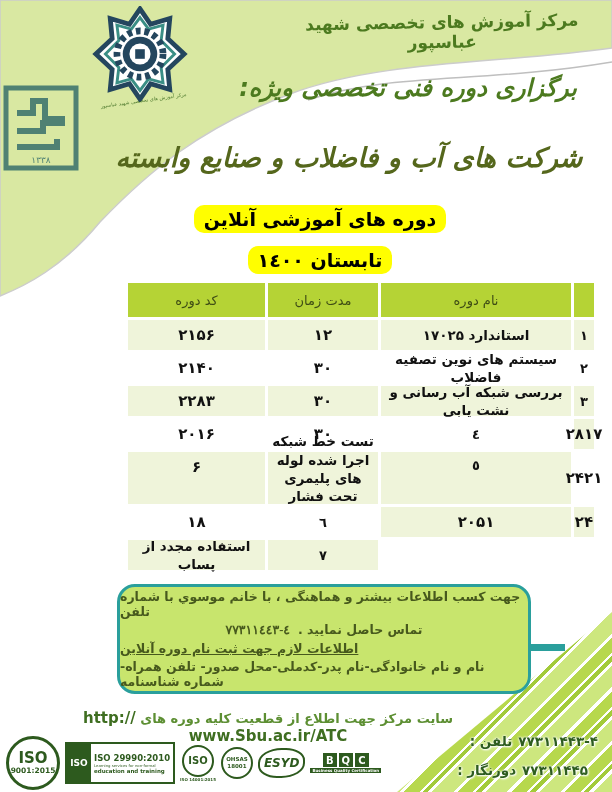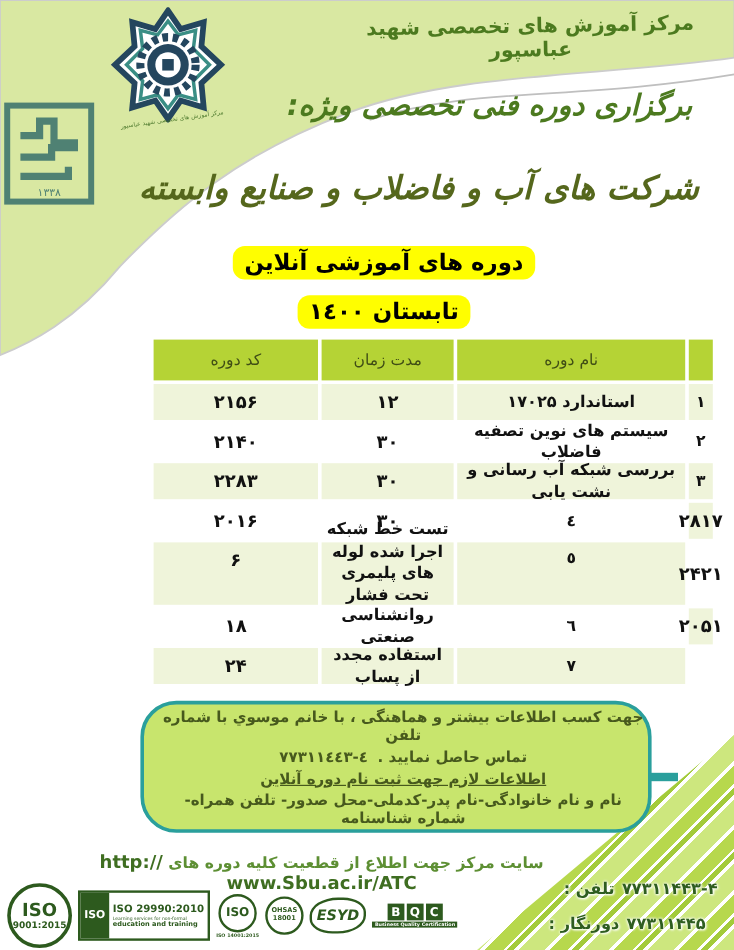--- a/index.html
+++ b/index.html
@@ -34,26 +34,26 @@
   .cell{display:flex;align-items:center;justify-content:center;text-align:center;direction:rtl;}
   .hcell{background:#b5d335;color:#3f4d15;font-size:13px;}
   .r-odd{background:#eff4da;}
   .r-even{background:#ffffff;}
   .c-name{font-size:13.5px;font-weight:bold;color:#111;line-height:1.35;padding:0 3px;}
   .c-numr{font-size:13px;font-weight:bold;color:#111;}
   .c-digit{font-size:15px;font-weight:bold;color:#111;letter-spacing:1px;}
 
   
   .info-box{left:117px;top:584px;width:408px;height:104px;background:#c8e56d;
-            border:3px solid #2a9f9c;border-radius:30px;z-index:3;
+            border:3px solid #2a9f9c;border-radius:18px;z-index:3;
             display:flex;flex-direction:column;justify-content:center;gap:3px;
-            text-align:center;color:#47591d;font-weight:bold;font-size:12.5px;padding-left:12px;}
+            text-align:left;color:#47591d;font-weight:bold;font-size:12.5px;}
   .info-box .line{direction:rtl;}
   .info-line2{display:flex;justify-content:center;gap:8px;direction:ltr;}
-  .info-line2 .num{direction:ltr;unicode-bidi:bidi-override;letter-spacing:1px;}
+  .info-line2 .num{direction:ltr;unicode-bidi:bidi-override;letter-spacing:1px;font-family:Liberation Serif, serif;}
   .underl{text-decoration:underline;}
   .connector{left:527px;top:644px;width:38px;height:7px;background:#2a9f9c;z-index:2;}
 
   
   .stripes{right:0;bottom:0;width:215px;height:180px;z-index:1;
      background:repeating-linear-gradient(135deg,
         #cde77e 0 15px,#ffffff 15px 18px,#b7d84d 18px 29px,
         #ffffff 29px 31px,#a3cb3a 31px 35px,#ffffff 35px 38px);
      clip-path:polygon(100% 0,100% 100%,0 100%);}
   .site-line{left:48px;top:709px;width:440px;text-align:center;direction:rtl;z-index:2;
@@ -158,21 +158,20 @@
   <div class="cell r-even c-digit">۳۰</div>
   <div class="cell r-even c-numr">٤</div>
 
   <div class="cell r-odd c-digit" style="align-items:flex-start;padding-top:6px;">۲۸۱۷</div>
   <div class="cell r-odd c-digit" style="align-items:flex-start;padding-top:6px;">۶</div>
   <div class="cell r-odd c-name">تست خط شبکه اجرا شده لوله های پلیمری تحت فشار فاضلابی</div>
   <div class="cell r-odd c-numr" style="align-items:flex-start;padding-top:6px;">٥</div>
 
   <div class="cell r-even c-digit">۲۴۲۱</div>
   <div class="cell r-even c-digit">۱۸</div>
-  <div class="cell r-even c-name">روانشناسی صنعتی</div>
   <div class="cell r-even c-numr">٦</div>
 
   <div class="cell r-odd c-digit">۲۰۵۱</div>
   <div class="cell r-odd c-digit">۲۴</div>
   <div class="cell r-odd c-name">استفاده مجدد از پساب</div>
   <div class="cell r-odd c-numr">٧</div>
 </div>
 
 <div class="abs connector"></div>
 <div class="abs info-box">

